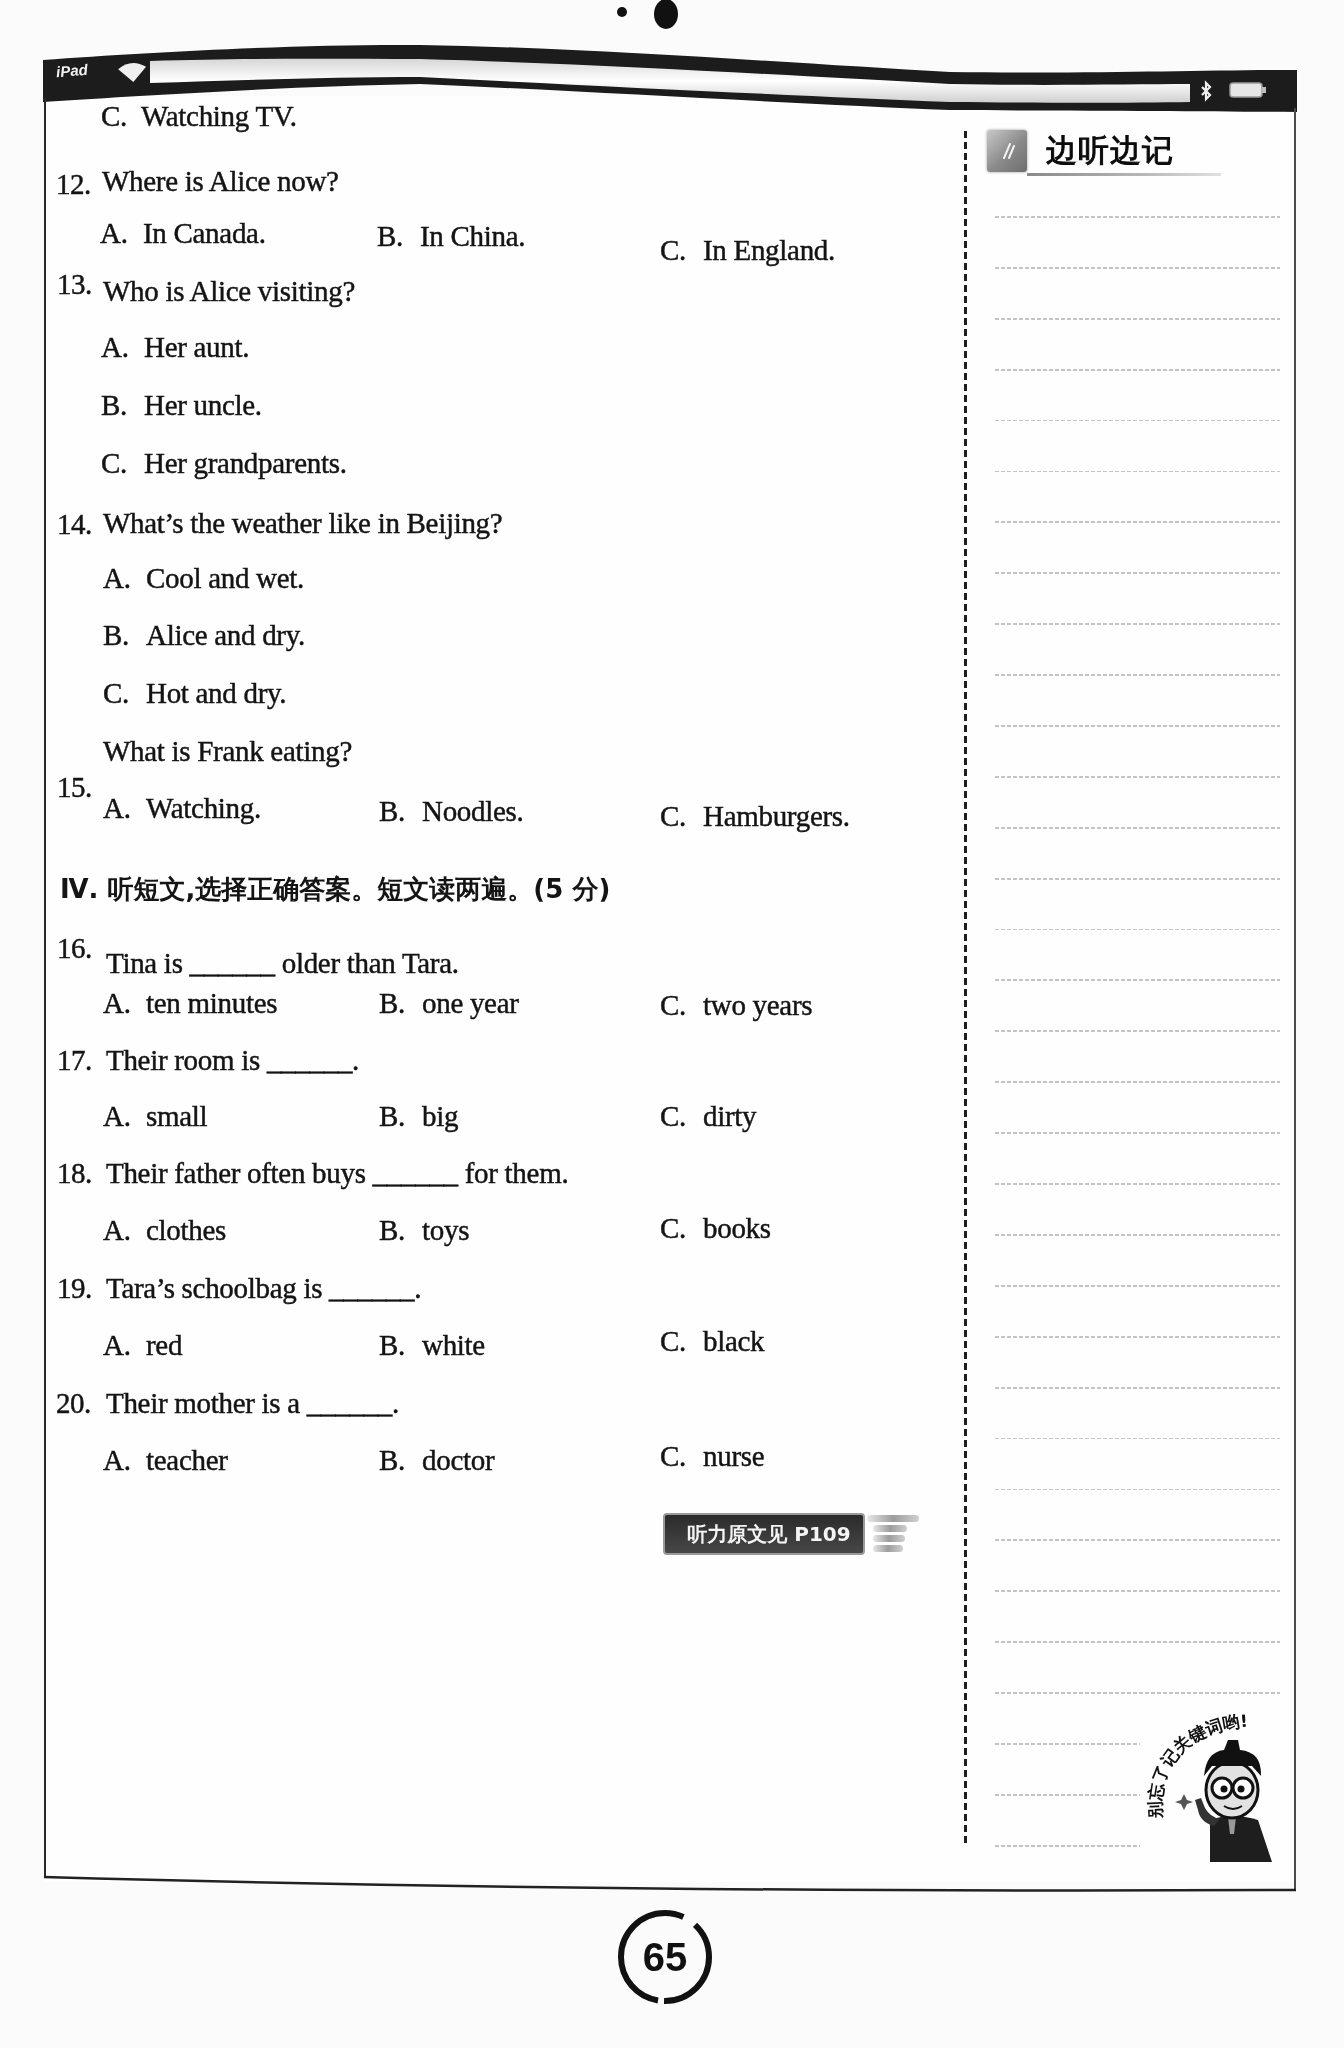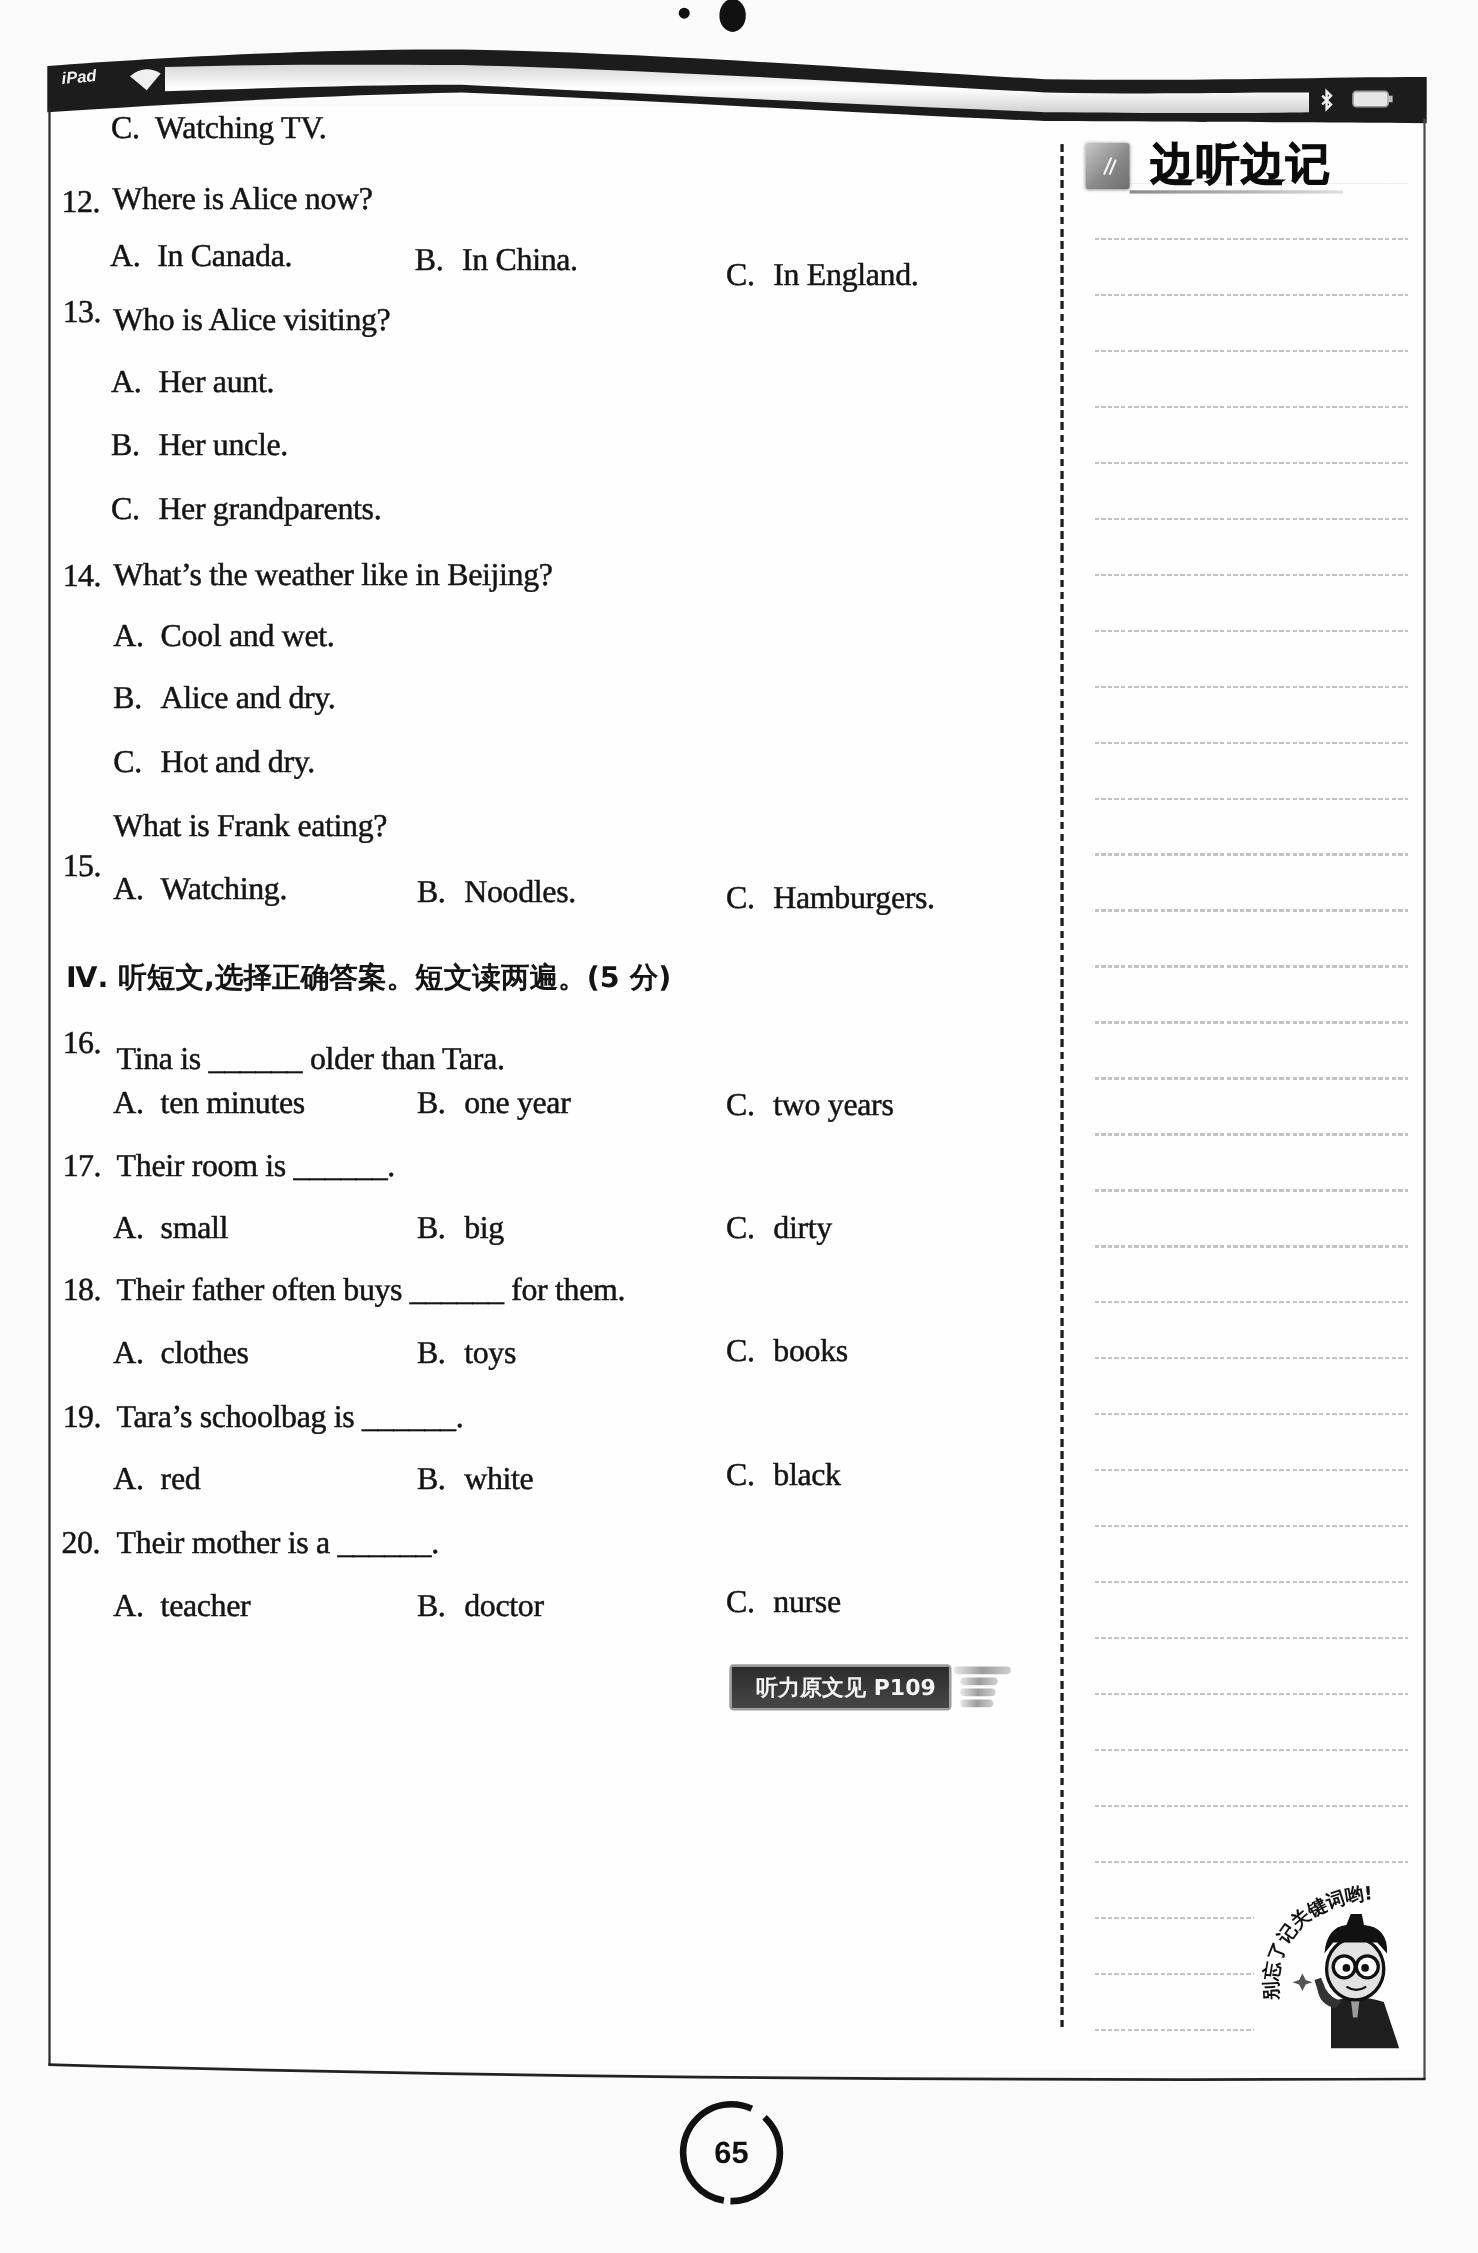--- a/index.html
+++ b/index.html
@@ -38,40 +38,40 @@
       repeating-linear-gradient(90deg, #fefefe 0 2px, transparent 2px 6px),
       repeating-linear-gradient(180deg, transparent 0 49px, #c4c4c4 49px 50.9px);
   }
   .notes-title-icon {
     position:absolute; left:987px; top:130px; width:40px; height:42px;
     background:linear-gradient(135deg, #c9c9c9 0%, #8a8a8a 55%, #6e6e6e 100%);
     border-radius:3px; box-shadow:0 0 3px #999;
   }
   .notes-title {
     position:absolute; left:1046px; top:130px; white-space:nowrap;
-    font-family:"DejaVu Sans", sans-serif; font-weight:bold; font-size:40px; line-height:40px;
+    font-family:"DejaVu Sans", sans-serif; font-weight:normal; font-size:31px; line-height:40px;
     color:#0c0c0c; -webkit-text-stroke:1px #0c0c0c; letter-spacing:1px;
   }
   .notes-title-underline {
     position:absolute; left:1027px; top:173px; width:194px; height:3px;
     background:linear-gradient(90deg, #8a8a8a, #b8b8b8 60%, #e0e0e0);
   }
   .badge {
     position:absolute; left:663px; top:1513px; width:202px; height:42px; box-sizing:border-box;
     background:linear-gradient(#2b2b2b, #474747);
     border:2px solid #9a9a9a; border-radius:4px;
     color:#f4f4f4; font-family:"DejaVu Sans", sans-serif; font-size:20px; line-height:38px;
     padding-left:10px; white-space:nowrap; font-weight:bold;text-align:center;
   }
   .badge-hand { position:absolute; left:865px; top:1509px; width:60px; height:50px; }
   .mascot { position:absolute; left:1140px; top:1700px; width:145px; height:165px; background:#fefefe; }
   .page-number-wrap { position:absolute; left:615px; top:1907px; width:100px; height:100px; }
   .page-number {
     position:absolute; left:0; top:0; width:100px; height:100px; text-align:center;
-    font-family:"Liberation Sans", sans-serif; font-weight:bold; font-size:28px; line-height:100px; color:#111;
+    font-family:"Liberation Sans", sans-serif; font-weight:bold; font-size:40px; line-height:100px; color:#111;
   }
   .ipad-label {
     position:absolute; left:56px; top:62px; font-family:"Liberation Sans", sans-serif;
     font-weight:bold; font-style:italic; font-size:15px; color:#f2f2f2; transform:rotate(-5deg);
   }
 </style>
 </head>
 <body>
 
 <div class="page-paper"></div>

